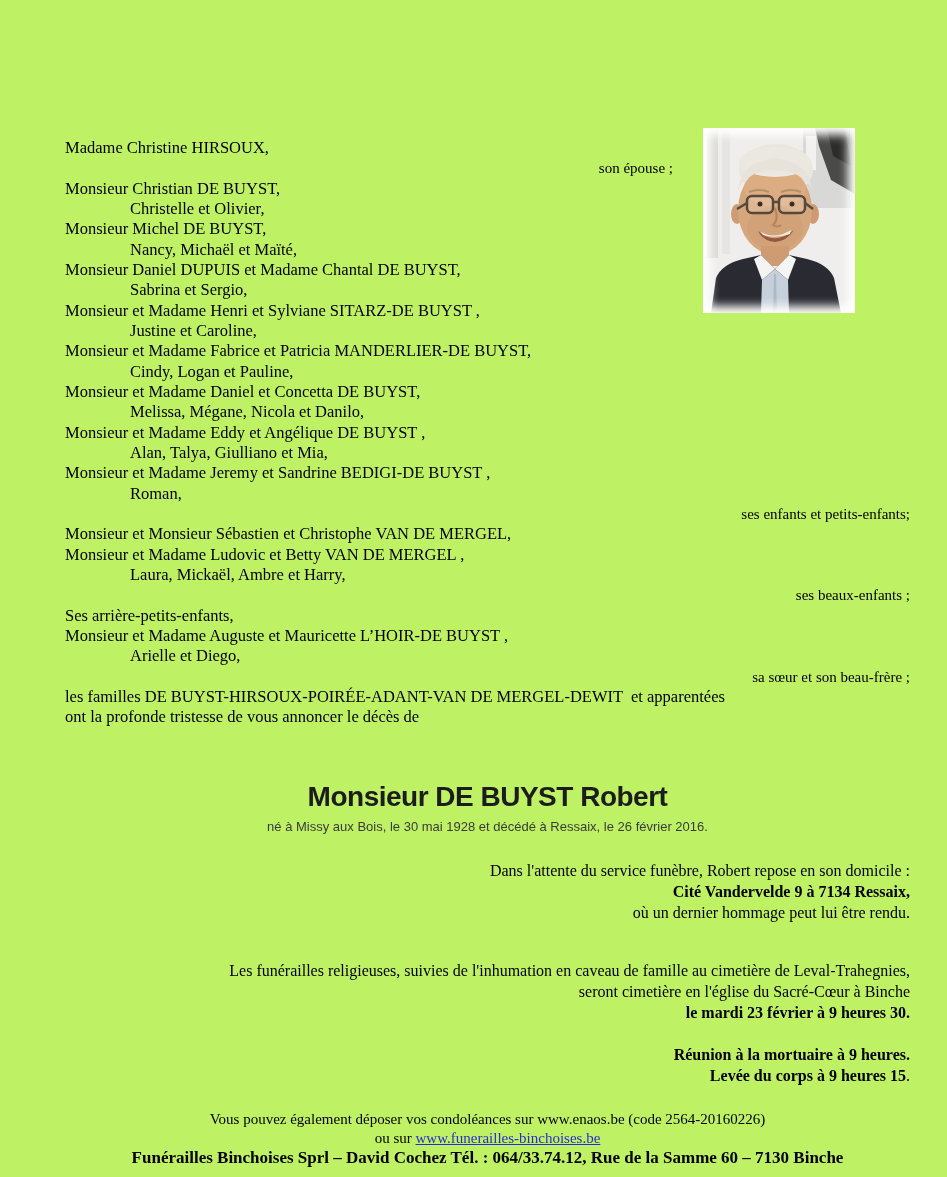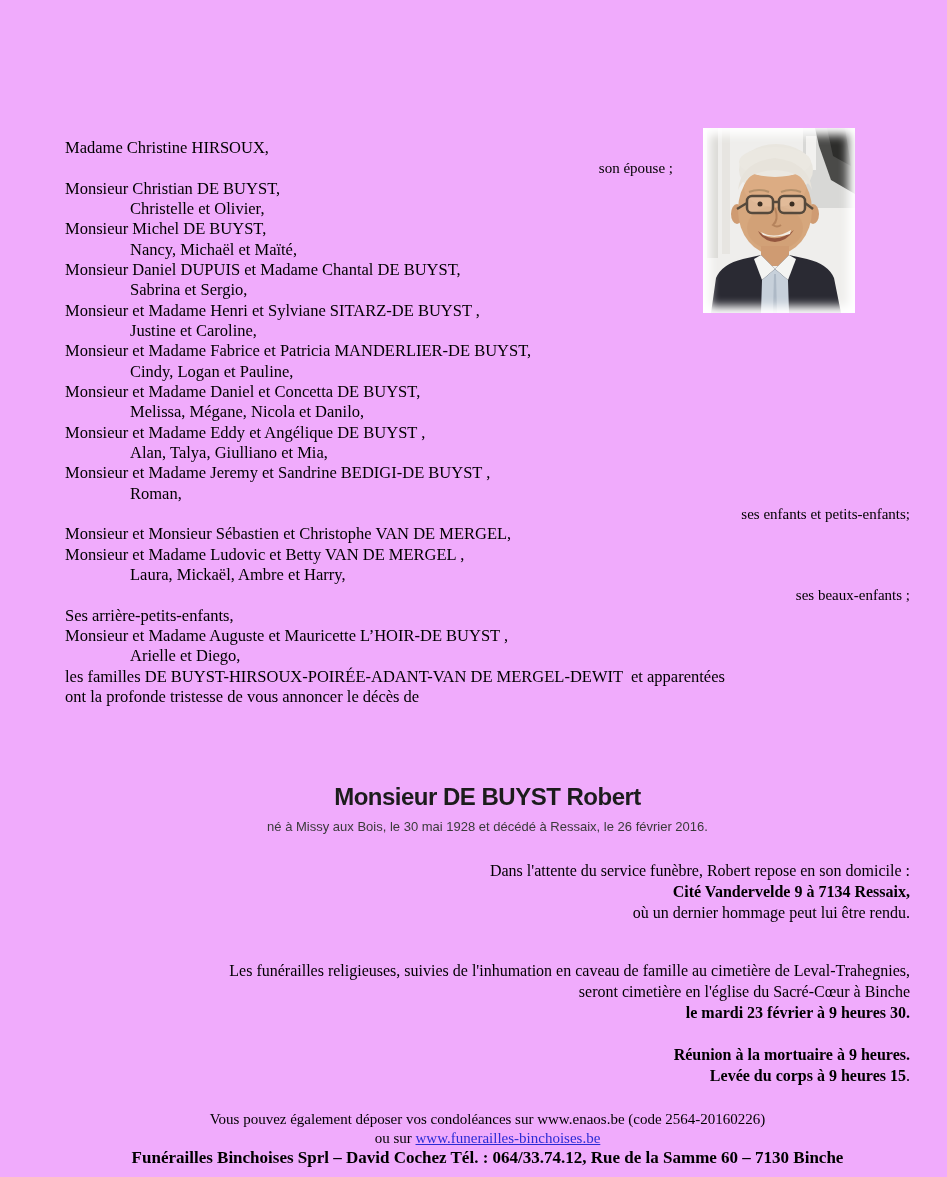--- a/index.html
+++ b/index.html
@@ -1,19 +1,19 @@
 <!DOCTYPE html>
 <html><head>
 <meta charset="utf-8">
 <style>
   html,body{margin:0;padding:0;background:#ffffff;}
   .page{
     position:relative;
     width:947px;height:1177px;
-    background:#f0abfc;
+    background:#bef264;
     font-family:"Liberation Serif", serif;
     color:#000;
     overflow:hidden;
   }
   .content{padding:138px 37px 0 65px;}
 
   
   .photo{
     float:right;
     width:152px;height:185px;
@@ -31,21 +31,21 @@
   .family .line{
     font-size:16.5px;
     line-height:20.33px;
     white-space:pre-wrap;
   }
   .line.indent{padding-left:65px;font-family:Liberation Serif, serif;}
   .line.relation{text-align:right;font-size:15px;}
 
   .title{
     font-family:"Liberation Sans", sans-serif;
-    font-size:24px;font-weight:700;letter-spacing:-0.5px;
+    font-size:28px;font-weight:700;letter-spacing:-0.5px;
     color:#1c1c1c;
     text-align:center;
     margin:32px 0 0 0;line-height:34px;
   }
   .subtitle{
     font-family:"Liberation Sans", sans-serif;
     font-size:13px;color:#3a3a3a;
     text-align:center;line-height:20px;margin-top:3px;
   }
 
@@ -127,20 +127,21 @@
         <div class="line name">Monsieur et Madame Jeremy et Sandrine BEDIGI-DE BUYST ,</div>
         <div class="line indent">Roman,</div>
         <div class="line relation">ses enfants et petits-enfants;</div>
         <div class="line name">Monsieur et Monsieur Sébastien et Christophe VAN DE MERGEL,</div>
         <div class="line name">Monsieur et Madame Ludovic et Betty VAN DE MERGEL ,</div>
         <div class="line indent">Laura, Mickaël, Ambre et Harry,</div>
         <div class="line relation">ses beaux-enfants ;</div>
         <div class="line name">Ses arrière-petits-enfants,</div>
         <div class="line name">Monsieur et Madame Auguste et Mauricette L’HOIR-DE BUYST ,</div>
         <div class="line indent">Arielle et Diego,</div>
+        <div class="line relation">sa sœur et son beau-frère ;</div>
         <div class="line name">les familles DE BUYST-HIRSOUX-POIRÉE-ADANT-VAN DE MERGEL-DEWIT  et apparentées</div>
         <div class="line name">ont la profonde tristesse de vous annoncer le décès de</div>
       </div>
 
     <h1 class="title">Monsieur DE BUYST Robert</h1>
     <div class="subtitle">né à Missy aux Bois, le 30 mai 1928 et décédé à Ressaix, le 26 février 2016.</div>
 
     <div class="block repose">
       <div>Dans l'attente du service funèbre, Robert repose en son domicile :</div>
       <div class="bold">Cité Vandervelde 9 à 7134 Ressaix,</div>

